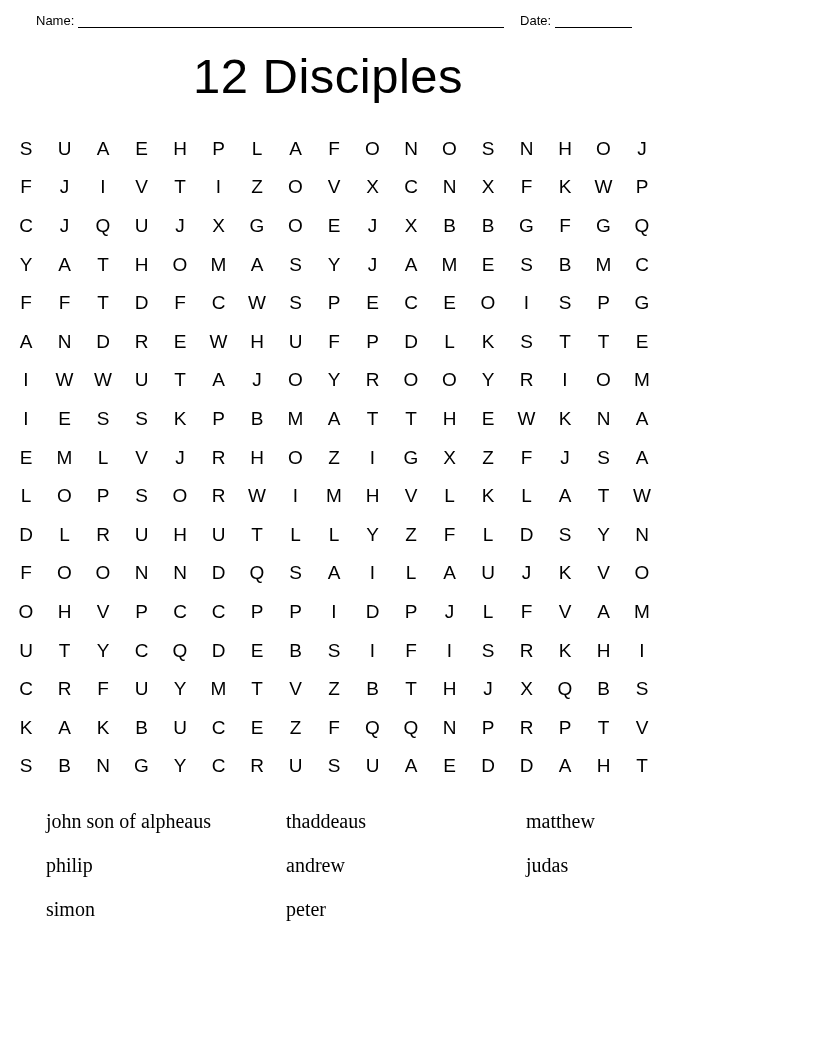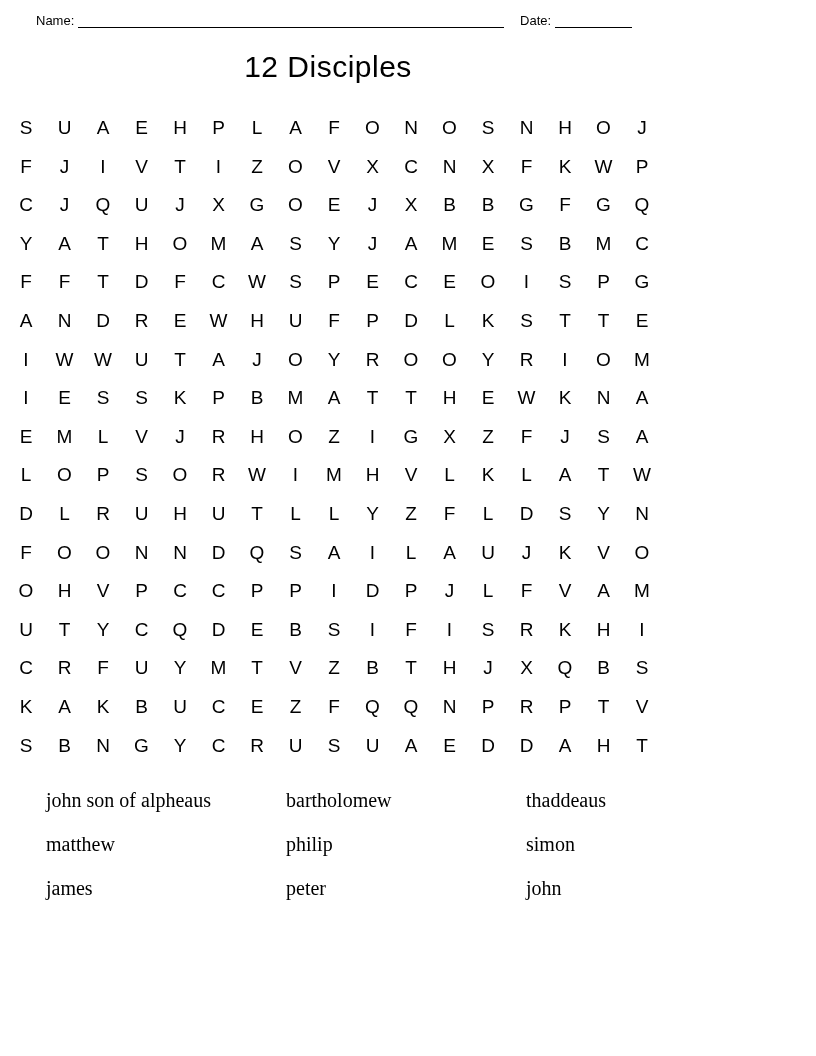--- a/index.html
+++ b/index.html
@@ -42,21 +42,21 @@
   }
   .name-rule { width: 510px; }
   .date-rule { width: 92px; }
   .date-label { padding-left: 16px; margin-top: 20px; }
 
   
   .title {
     text-align: center;
     font-family: "Liberation Sans", sans-serif;
     font-weight: normal;
-    font-size: 30px;
+    font-size: 49px;
     letter-spacing: 0.5px;
     margin: 22px 12px 0 0;
     line-height: 1.1;
   }
 
   
   .grid-wrap {
     margin-top: 26px;
     display: flex;
     justify-content: center;
@@ -393,23 +393,22 @@
         <div class="cell">D</div>
         <div class="cell">D</div>
         <div class="cell">A</div>
         <div class="cell">H</div>
         <div class="cell">T</div>
       </div>
   </div>
 
   <div class="words" id="words">
       <div class="word">john son of alpheaus</div>
-      <div class="word">bartholomew</div>
       <div class="word">thaddeaus</div>
       <div class="word">matthew</div>
       <div class="word">philip</div>
+      <div class="word">andrew</div>
+      <div class="word">judas</div>
       <div class="word">simon</div>
-      <div class="word">james</div>
       <div class="word">peter</div>
-      <div class="word">john</div>
     </div>
 
 </div>
 
 </body></html>

